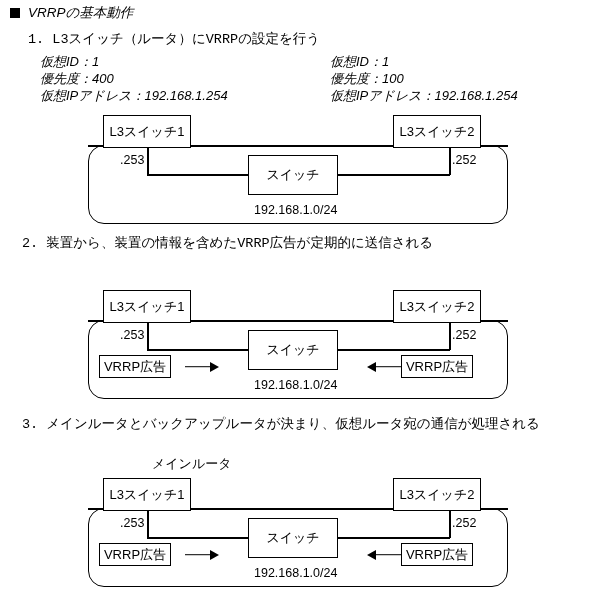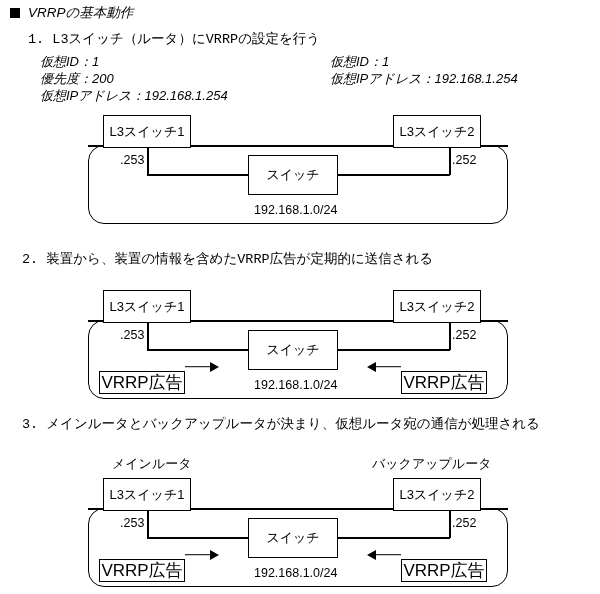--- a/index.html
+++ b/index.html
@@ -47,35 +47,35 @@
     border:1.6px solid #000;
     background:#fff;
     box-sizing:border-box;
     display:flex;align-items:center;justify-content:center;
     font-size:13px;
     white-space:nowrap;
     z-index:4;
   }
   .box.l3{width:88px;height:33px;}
   .box.sw{width:90px;height:40px;}
-  .box.vrrp{width:86px;height:23px;font-size:17px;margin-top:16px;}
+  .box.vrrp{width:72px;height:23px;font-size:13px;}
 
   
   .ln{position:absolute;background:#000;z-index:2;}
   .ln.h{height:1.6px;}
   .ln.v{width:1.6px;}
 
   
   .iface{position:absolute;font-size:12.5px;white-space:nowrap;z-index:5;}
 
   
   .subnet{position:absolute;font-size:12.5px;white-space:nowrap;z-index:5;}
 
   
-  .role{position:absolute;font-size:13px;white-space:nowrap;}
+  .role{position:absolute;font-size:13px;white-space:nowrap;margin-left:40px;}
 
   
   .arrow{position:absolute;z-index:5;}
   .arrow .shaft{position:absolute;top:50%;height:1.6px;background:#000;transform:translateY(-50%);}
   .arrow .head{position:absolute;top:50%;width:0;height:0;transform:translateY(-50%);}
   .arrow.right .head{border-top:5px solid transparent;border-bottom:5px solid transparent;border-left:9px solid #000;right:0;}
   .arrow.left  .head{border-top:5px solid transparent;border-bottom:5px solid transparent;border-right:9px solid #000;left:0;}
 </style>
 </head>
 <body>
@@ -84,26 +84,27 @@
 
   <div class="title-row">
     <span class="bullet"></span>
     <span class="title-text">VRRPの基本動作</span>
   </div>
 
   <div class="step" style="left:28px;top:30px;">1. L3スイッチ（ルータ）にVRRPの設定を行う</div>
 
   <div class="spec" style="left:40px;top:53px;">
     <div>仮想ID：1</div>
-    <div>優先度：200</div>
+    <div>優先度：400</div>
     <div>仮想IPアドレス：192.168.1.254</div>
   </div>
 
   <div class="spec" style="left:330px;top:53px;">
     <div>仮想ID：1</div>
+    <div>優先度：100</div>
     <div>仮想IPアドレス：192.168.1.254</div>
   </div>
 
   <div class="diagram">
 
     <div class="lan" style="left:88px;top:145px;width:420px;height:79px;"></div>
 
     <div class="ln h" style="left:88px;top:145px;width:420px;"></div>
 
     <div class="box l3" style="left:103px;top:115px;">L3スイッチ1</div>
@@ -116,21 +117,21 @@
 
     <div class="ln v" style="left:449px;top:148px;height:27px;"></div>
     <div class="ln h" style="left:338px;top:174px;width:112px;"></div>
 
     <div class="iface" style="left:120px;top:153px;">.253</div>
     <div class="iface" style="left:452px;top:153px;">.252</div>
 
     <div class="subnet" style="left:254px;top:203px;">192.168.1.0/24</div>
   </div>
 
-  <div class="step" style="left:22px;top:250px;">2. 装置から、装置の情報を含めたVRRP広告が定期的に送信される</div>
+  <div class="step" style="left:22px;top:234px;">2. 装置から、装置の情報を含めたVRRP広告が定期的に送信される</div>
 
   <div class="diagram">
     <div class="lan" style="left:88px;top:320px;width:420px;height:79px;"></div>
     <div class="ln h" style="left:88px;top:320px;width:420px;"></div>
 
     <div class="box l3" style="left:103px;top:290px;">L3スイッチ1</div>
     <div class="box l3" style="left:393px;top:290px;">L3スイッチ2</div>
 
     <div class="box sw" style="left:248px;top:330px;">スイッチ</div>
 
@@ -153,21 +154,20 @@
       <span class="shaft" style="left:8px;width:26px;"></span>
       <span class="head"></span>
     </div>
 
     <div class="subnet" style="left:254px;top:378px;">192.168.1.0/24</div>
   </div>
 
   <div class="step" style="left:22px;top:415px;">3. メインルータとバックアップルータが決まり、仮想ルータ宛の通信が処理される</div>
 
   <div class="role" style="left:112px;top:455px;">メインルータ</div>
-  <div class="role" style="left:372px;top:455px;">バックアップルータ</div>
 
   <div class="diagram">
     <div class="lan" style="left:88px;top:508px;width:420px;height:79px;"></div>
     <div class="ln h" style="left:88px;top:508px;width:420px;"></div>
 
     <div class="box l3" style="left:103px;top:478px;">L3スイッチ1</div>
     <div class="box l3" style="left:393px;top:478px;">L3スイッチ2</div>
 
     <div class="box sw" style="left:248px;top:518px;">スイッチ</div>
 

